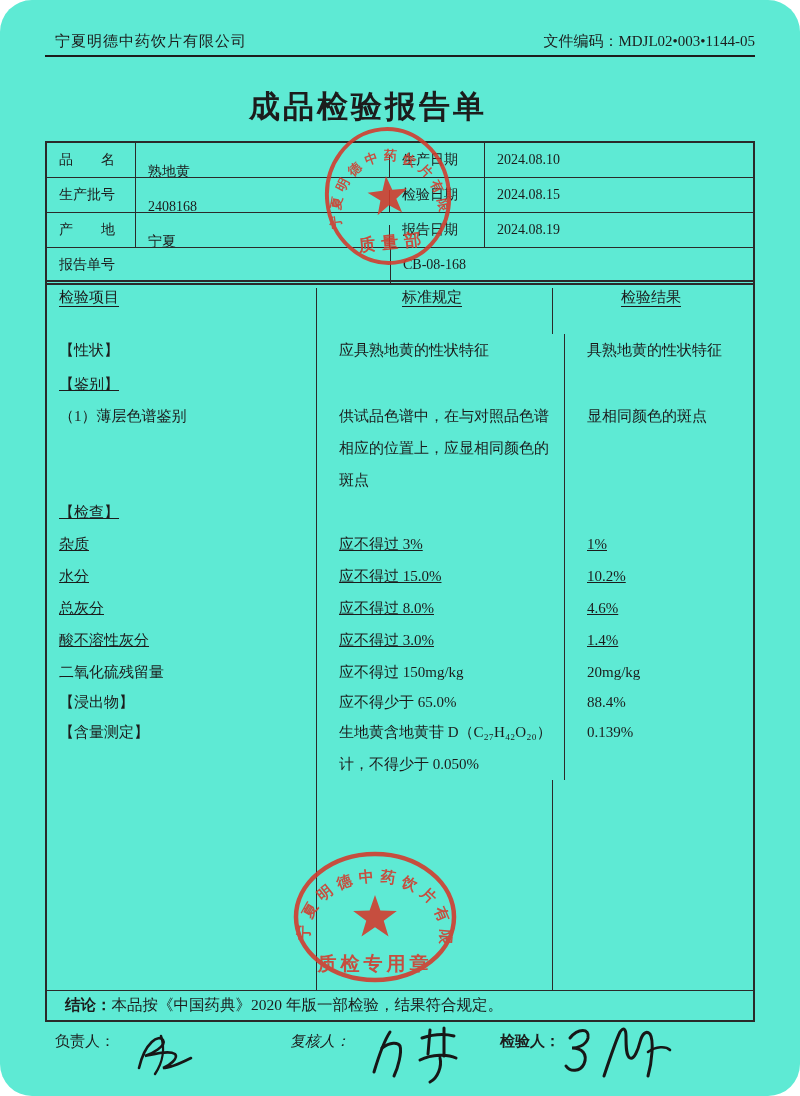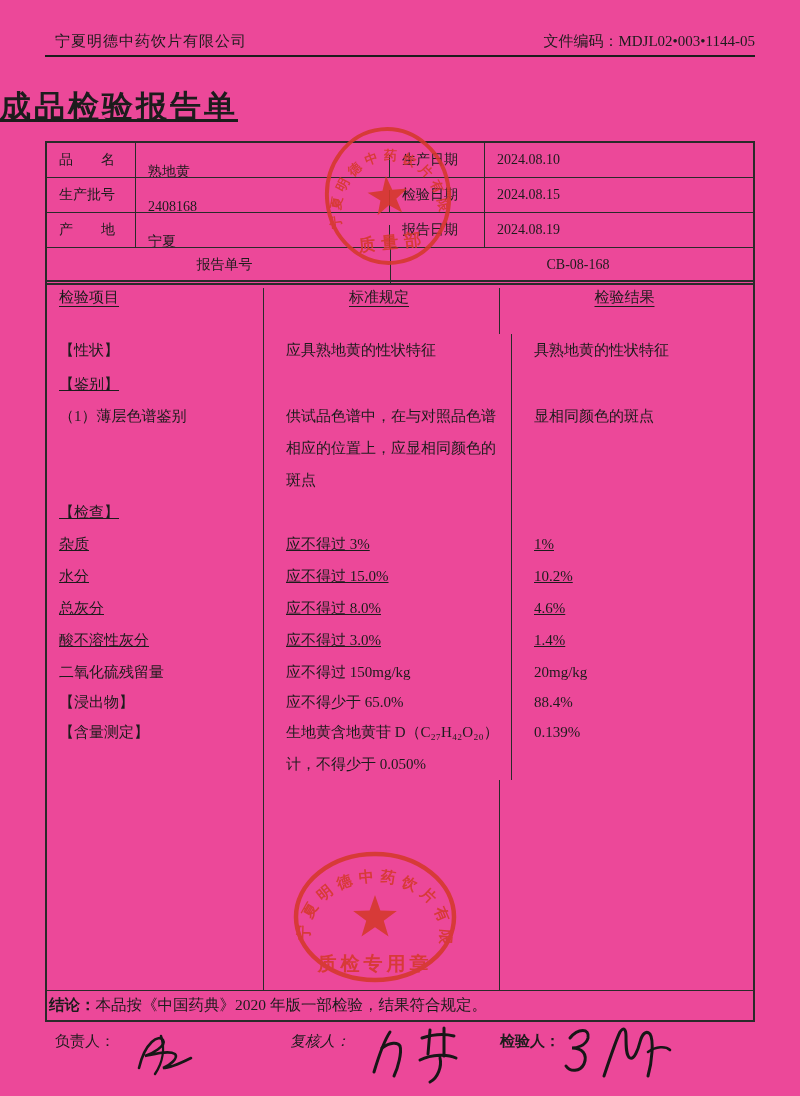--- a/index.html
+++ b/index.html
@@ -1,56 +1,56 @@
 <!DOCTYPE html>
 <html><head>
 <meta charset="utf-8">
 <style>
   html,body{margin:0;padding:0;background:#ffffff;}
   #page{
-    position:relative;width:800px;height:1096px;background:#ec4899;overflow:hidden;
-    font-family:"Liberation Serif","DejaVu Serif",serif;color:#1c1c1c;
+    position:relative;width:800px;height:1096px;background:#5eead4;overflow:hidden;
+    font-family:"Liberation Serif","DejaVu Serif",serif;color:#1c1c1c;border-radius:32px;
   }
   
   .hdr-left{position:absolute;left:55px;top:32px;font-size:15px;letter-spacing:1px;}
   .hdr-right{position:absolute;right:45px;top:32px;font-size:15px;}
   .hdr-rule{position:absolute;left:45px;top:55px;width:710px;height:0;border-top:2px solid #1c1c1c;}
   
-  .title{position:absolute;left:0;top:86px;width:736px;text-align:left;
-         font-size:31px;font-weight:bold;letter-spacing:3px;text-decoration:underline;}
+  .title{position:absolute;left:0;top:86px;width:736px;text-align:center;
+         font-size:31px;font-weight:bold;letter-spacing:3px;}
   
   .info-table{position:absolute;left:45px;top:141px;width:710px;box-sizing:border-box;
               border:2px solid #2a2a2a;}
   .i-row{display:flex;height:35px;line-height:34px;font-size:14px;box-sizing:border-box;
          border-bottom:1.5px solid #2a2a2a;}
-  .i-row:last-child{border-bottom:none;text-align:center;}
+  .i-row:last-child{border-bottom:none;}
   .i-cell{box-sizing:border-box;padding-left:12px;overflow:hidden;white-space:nowrap;}
   .i-l1{width:89px;border-right:1.5px solid #2a2a2a;}
   .i-v1{width:254px;border-right:1.5px solid #2a2a2a;margin-top:12px;}
   .i-l2{width:95px;border-right:1.5px solid #2a2a2a;}
   .i-v2{flex:1;}
   .i-wl{width:344px;border-right:1.5px solid #2a2a2a;}
   .i-wv{flex:1;}
   
   .main-table{position:absolute;left:45px;top:280px;width:710px;height:742px;
               box-sizing:border-box;border:2px solid #2a2a2a;display:flex;flex-direction:column;}
   .m-row{display:flex;font-size:15px;box-sizing:border-box;flex:0 0 auto;}
-  .m-c1{width:217px;box-sizing:border-box;border-right:1.5px solid #2a2a2a;padding-left:12px;}
+  .m-c1{width:270px;box-sizing:border-box;border-right:1.5px solid #2a2a2a;padding-left:12px;}
   .m-c2{width:236px;box-sizing:border-box;border-right:1.5px solid #2a2a2a;padding-left:10px;padding-right:5px;}
   .m-c3{flex:1;box-sizing:border-box;padding-left:10px;padding-right:4px;}
   .m-head{height:52px;padding-top:6px;}
   .m-head .m-c1 span,.m-head .m-c2 span,.m-head .m-c3 span{
       text-decoration:underline;text-underline-offset:4px;}
   .m-head .m-c2,.m-head .m-c3{text-align:center;padding-left:0;}
   .lh{line-height:32px;gap:12px;}
   .h34{height:34px;} .h32{height:32px;text-decoration:underline;} .h30{height:30px;}
   .h96{height:96px;} .h64{height:64px;justify-content:space-between;}
   .m-fill{flex:1 1 auto;}
   .m-conclusion{height:29px;border-top:1.5px solid #2a2a2a;line-height:27px;
-                padding-left:2px;font-size:15.5px;}
+                padding-left:18px;font-size:15.5px;}
   .m-conclusion b{font-weight:bold;}
   
   .sig-row{position:absolute;left:0;top:1028px;width:800px;height:60px;font-size:15px;}
   .sig-label{position:absolute;top:4px;}
   .sig-svg{position:absolute;}
   
   .stamp{position:absolute;opacity:0.88;}
   .stamp text{font-family:"Liberation Sans","DejaVu Sans",sans-serif;font-weight:bold;}
 </style>
 </head>

